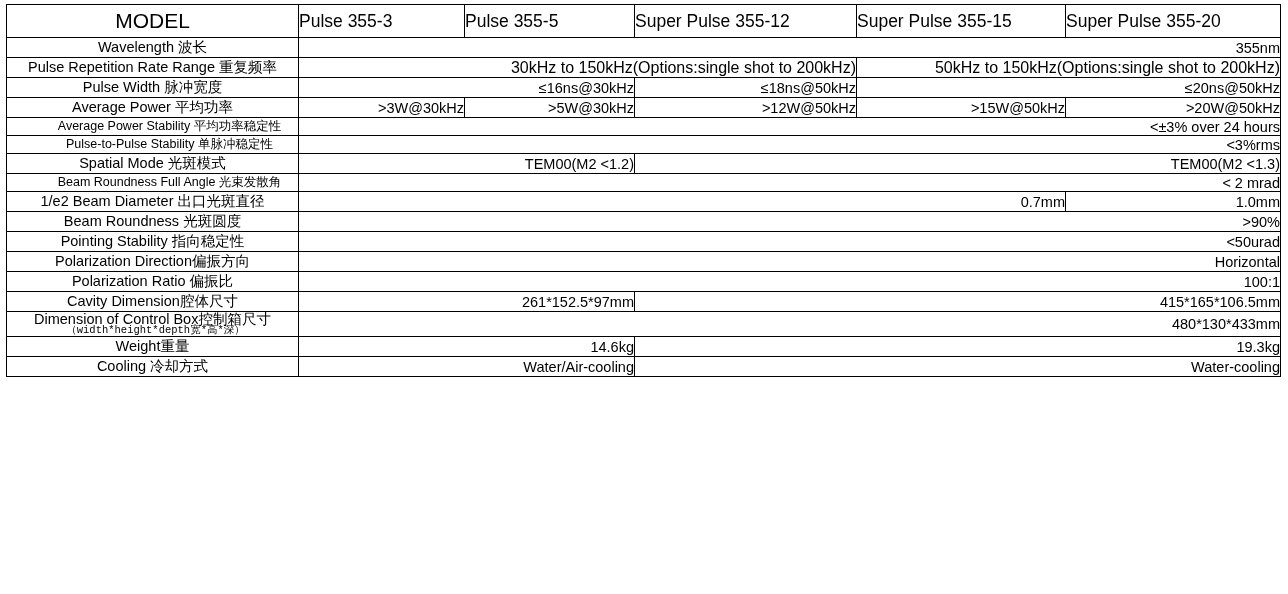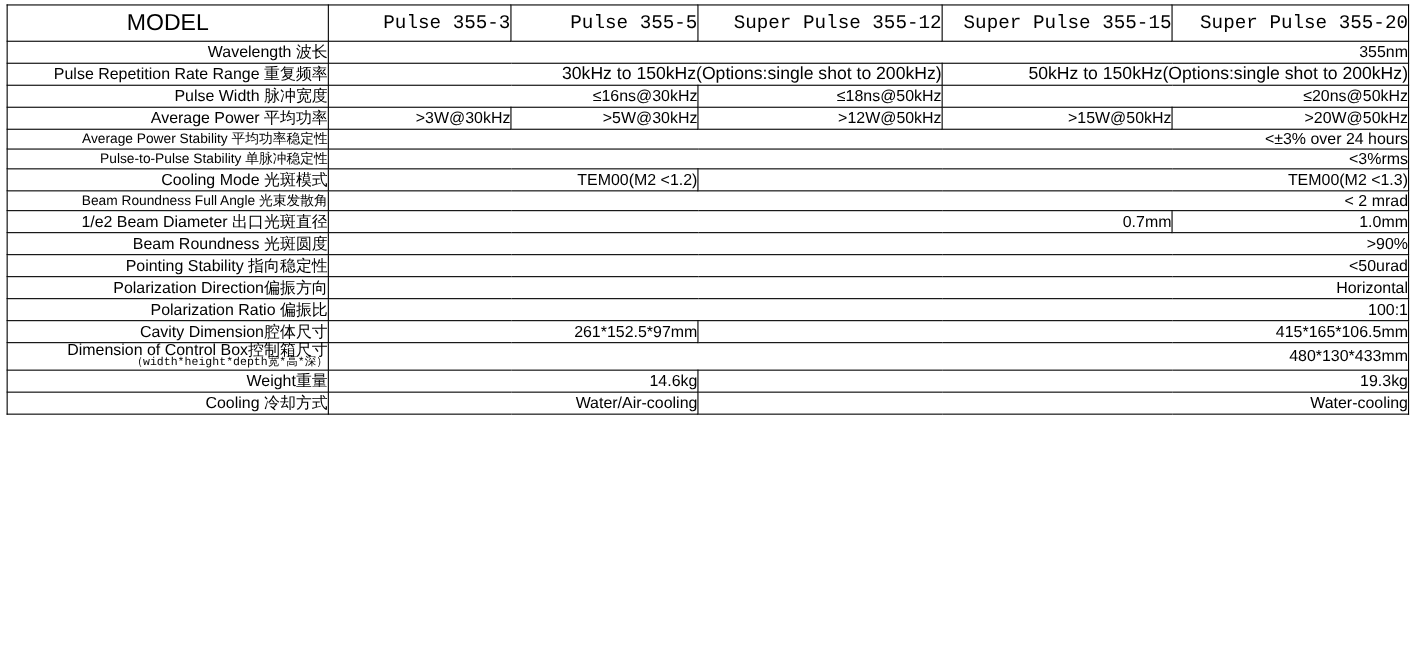--- a/index.html
+++ b/index.html
@@ -31,28 +31,27 @@
     font-weight: normal;
   }
   
   .hdr-model {
     text-align: center;
     font-size: 21px;
     height: 32px;
     padding: 2px 0 4px 0;
   }
   .hdr-col {
-    text-align: right;
+    text-align: left;
     font-size: 17.5px;
     padding: 4px 2px 6px 2px;
-    font-family: Liberation Mono, monospace;
   }
   
   .lbl {
-    text-align: right;
+    text-align: center;
     padding: 4px 0 5px 5px;
     font-size: 14.5px;
     white-space: nowrap;
   }
   .lbl.small {
     font-size: 12.5px;
     padding-left: 34px;
   }
   .val {
     text-align: right;
@@ -124,21 +123,21 @@
         </tr>
         <tr>
           <td class="lbl small"><span>Average Power Stability 平均功率稳定性</span></td>
           <td class="val" colspan="5">&lt;±3% over 24 hours</td>
         </tr>
         <tr>
           <td class="lbl small"><span>Pulse-to-Pulse Stability 单脉冲稳定性</span></td>
           <td class="val" colspan="5">&lt;3%rms</td>
         </tr>
         <tr>
-          <td class="lbl"><span>Cooling Mode 光斑模式</span></td>
+          <td class="lbl"><span>Spatial Mode 光斑模式</span></td>
           <td class="val" colspan="2">TEM00(M2 &lt;1.2)</td>
           <td class="val" colspan="3">TEM00(M2 &lt;1.3)</td>
         </tr>
         <tr>
           <td class="lbl small"><span>Beam Roundness Full Angle 光束发散角</span></td>
           <td class="val" colspan="5">&lt; 2 mrad</td>
         </tr>
         <tr>
           <td class="lbl"><span>1/e2 Beam Diameter 出口光斑直径</span></td>
           <td class="val" colspan="4">0.7mm</td>

